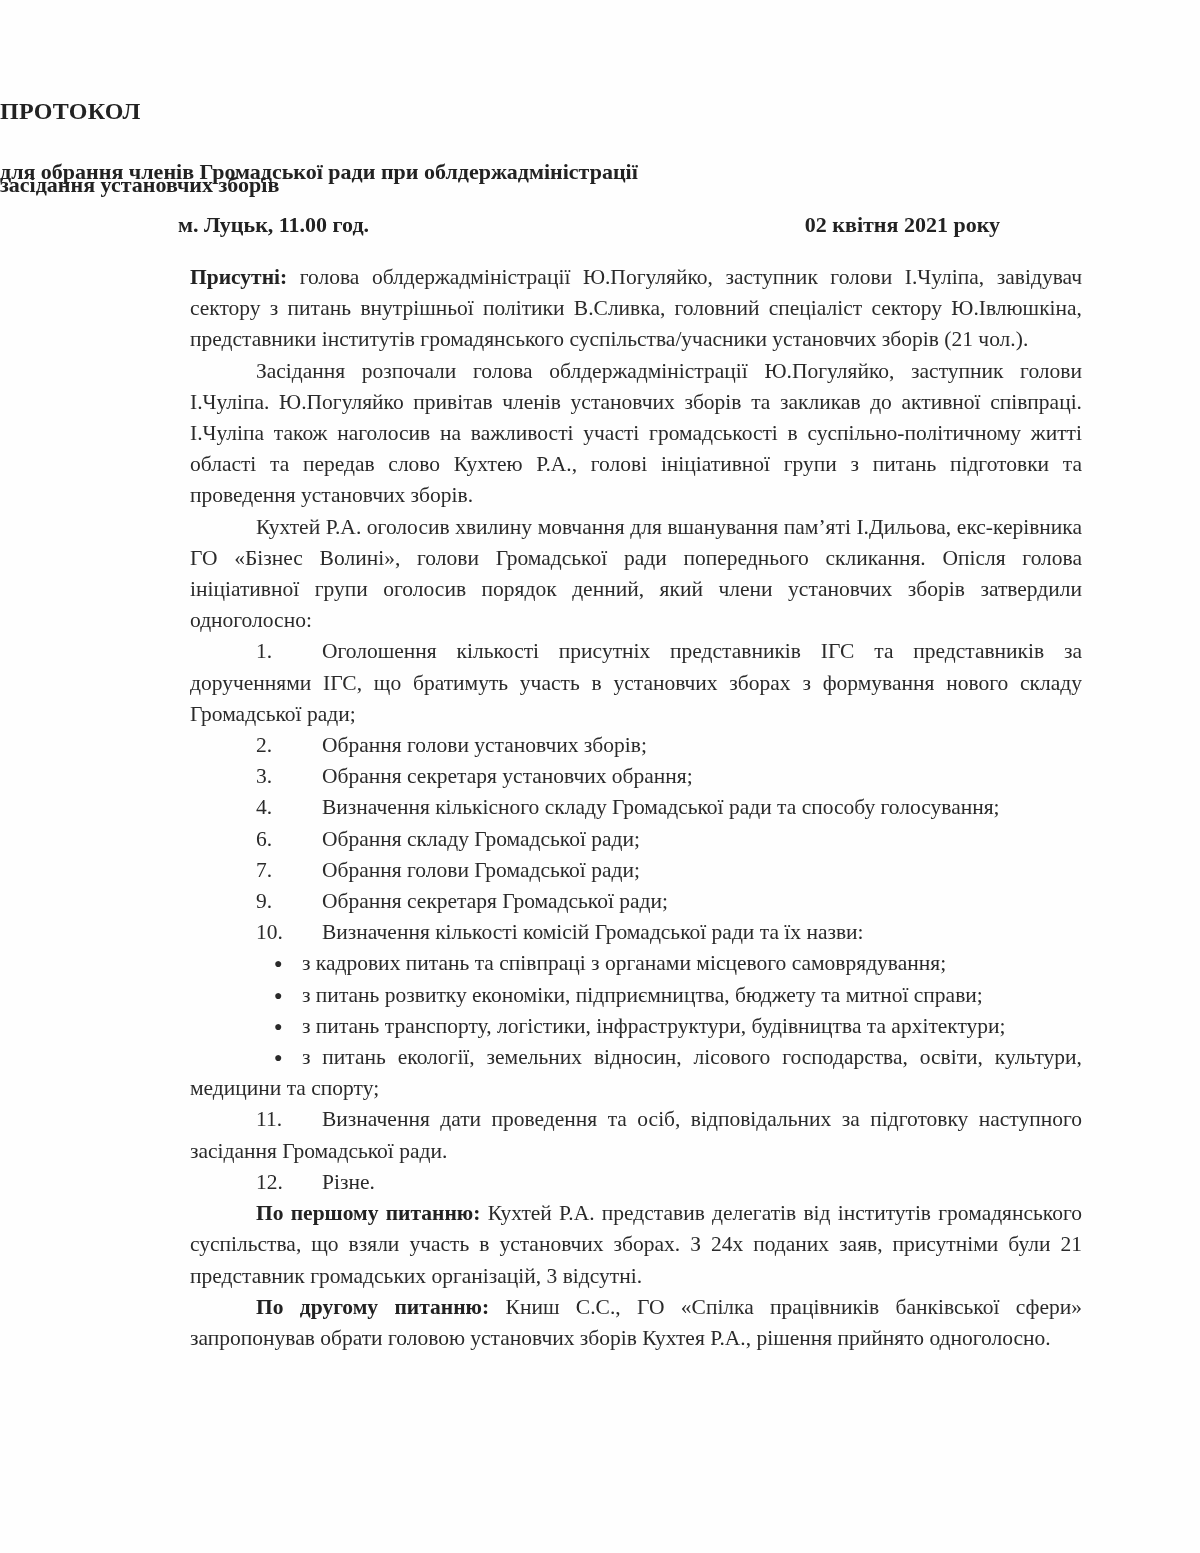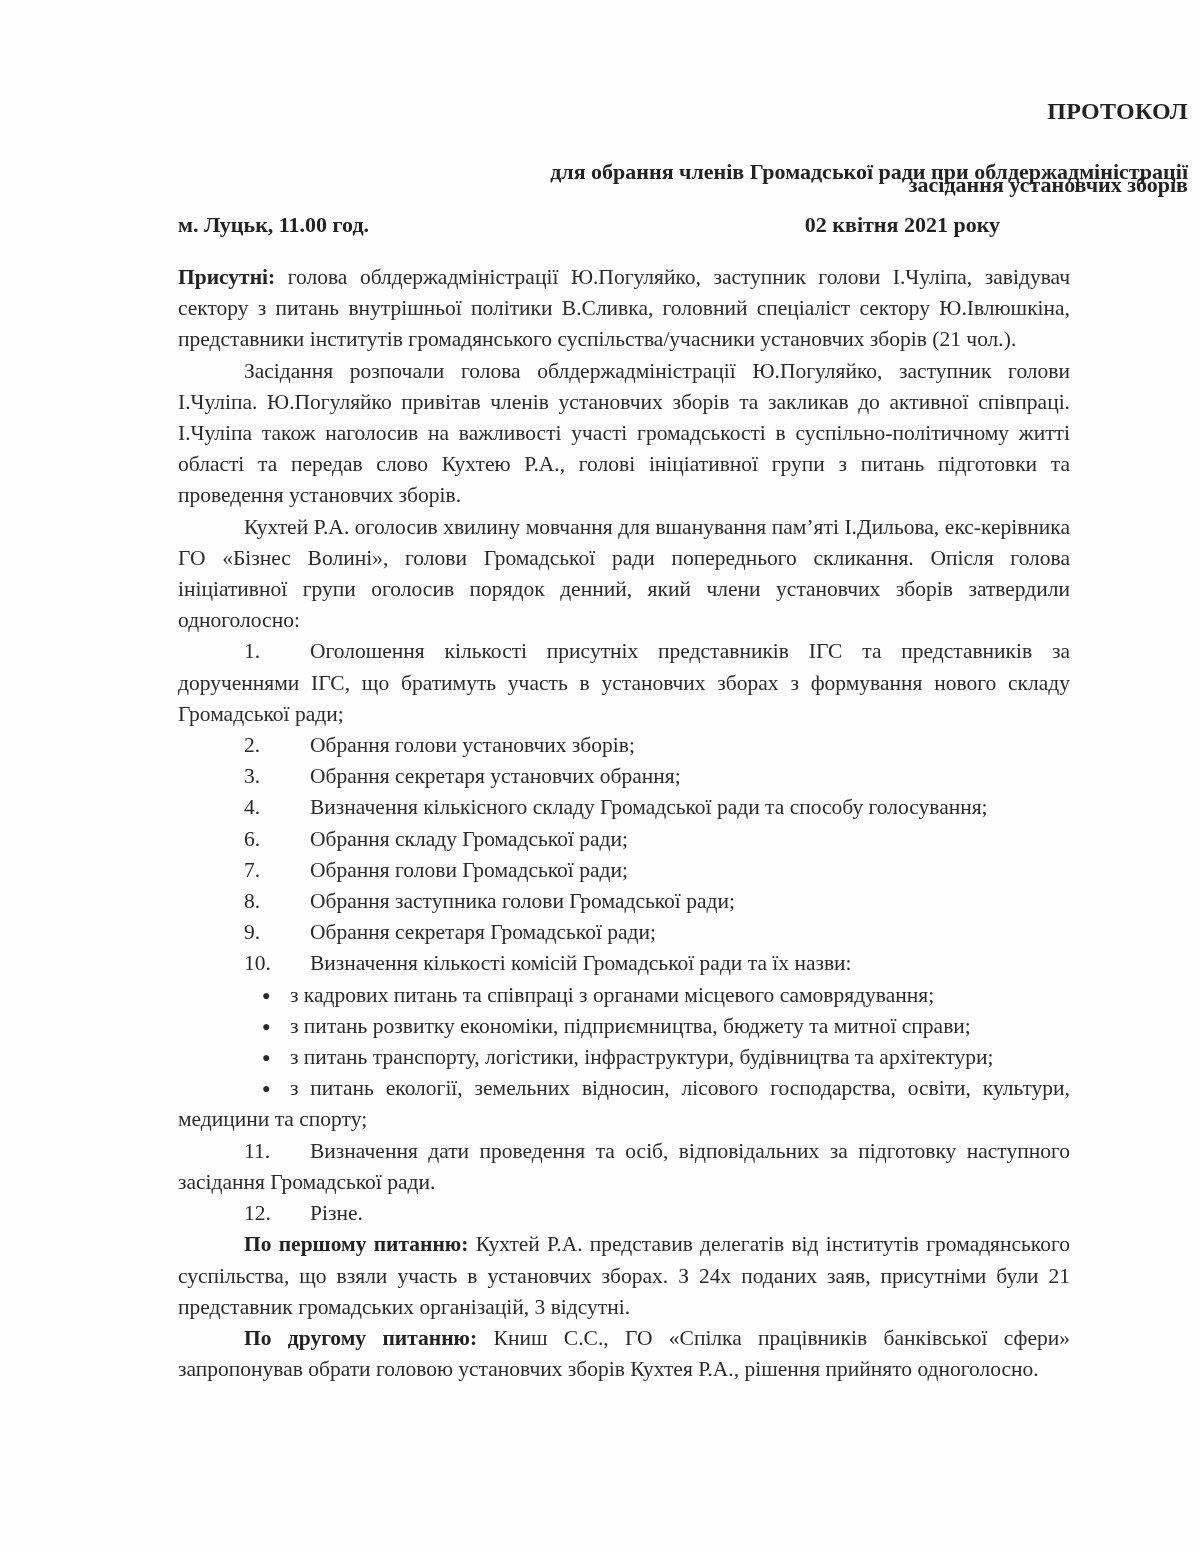--- a/index.html
+++ b/index.html
@@ -2,29 +2,29 @@
 <html><head>
   <meta charset="utf-8">
   <style>
     html, body { margin: 0; padding: 0; background: #ffffff; }
     body {
       width: 1200px; height: 1553px; position: relative; overflow: hidden;
       font-family: "Liberation Serif", "DejaVu Serif", serif;
       color: #2a2a2a;
     }
     .page { position: absolute; left: 0; top: 0; width: 1200px; height: 1553px; background: #fefefe; }
-    .header { position: absolute; left: 0; width: 1188px; text-align: right; font-weight: bold; color: #222; }
+    .header { position: absolute; left: 0; width: 1188px; text-align: left; font-weight: bold; color: #222; }
     .h-title { top: 98px; font-size: 24px; letter-spacing: 0.3px; }
     .h-sub1 { top: 132px; font-size: 22px; margin-top: 40px; }
     .h-sub2 { top: 159px; font-size: 22px; }
     .place-date { position: absolute; top: 212px; left: 178px; width: 822px; font-size: 22px; font-weight: bold; color: #222; }
     .place-date .left { position: absolute; left: 0; top: 0; }
     .place-date .right { position: absolute; right: 0; top: 0; }
     .body-text {
-      position: absolute; left: 178px; top: 262px; width: 892px;
+      position: absolute; left: 190px; top: 262px; width: 892px;
       font-size: 21.5px; line-height: 31.2px; text-align: justify;
     }
     .body-text p { margin: 0; }
     .indent { text-indent: 66px; }
     .bold { font-weight: bold; color: #222; }
     .agenda-heading { text-align: center; font-weight: bold; color: #222; margin: 0; }
     .agenda-item { margin: 0; text-indent: 66px; }
     .agenda-item .num { display: inline-block; width: 66px; text-indent: 0; }
     .bullet-item { margin: 0; text-indent: 84px; }
     .bullet-item .dot { display: inline-block; width: 28px; text-indent: 0; font-size: 14px; vertical-align: 2px; }
@@ -51,21 +51,20 @@
     <p class="indent">Кухтей Р.А. оголосив хвилину мовчання для вшанування пам’яті І.Дильова, екс-керівника ГО «Бізнес Волині», голови Громадської ради попереднього скликання. Опісля голова ініціативної групи оголосив порядок денний, який члени установчих зборів затвердили одноголосно:</p>
 
 
     <div>
       <p class="agenda-item"><span class="num">1.</span><span>Оголошення кількості присутніх представників ІГС та представників за дорученнями ІГС, що братимуть участь в установчих зборах з формування нового складу Громадської ради;</span></p>
       <p class="agenda-item"><span class="num">2.</span><span>Обрання голови установчих зборів;</span></p>
       <p class="agenda-item"><span class="num">3.</span><span>Обрання секретаря установчих обрання;</span></p>
       <p class="agenda-item"><span class="num">4.</span><span>Визначення кількісного складу Громадської ради та способу голосування;</span></p>
       <p class="agenda-item"><span class="num">6.</span><span>Обрання складу Громадської ради;</span></p>
       <p class="agenda-item"><span class="num">7.</span><span>Обрання голови Громадської ради;</span></p>
-      <p class="agenda-item"><span class="num">8.</span><span>Обрання заступника голови Громадської ради;</span></p>
       <p class="agenda-item"><span class="num">9.</span><span>Обрання секретаря Громадської ради;</span></p>
       <p class="agenda-item"><span class="num">10.</span><span>Визначення кількості комісій Громадської ради та їх назви:</span></p>
 
       <div>
         <p class="bullet-item"><span class="dot">●</span><span>з кадрових питань та співпраці з органами місцевого самоврядування;</span></p>
         <p class="bullet-item"><span class="dot">●</span><span>з питань розвитку економіки, підприємництва, бюджету та митної справи;</span></p>
         <p class="bullet-item"><span class="dot">●</span><span>з питань транспорту, логістики, інфраструктури, будівництва та архітектури;</span></p>
         <p class="bullet-item"><span class="dot">●</span><span>з питань екології, земельних відносин, лісового господарства, освіти, культури, медицини та спорту;</span></p>
       </div>
 

